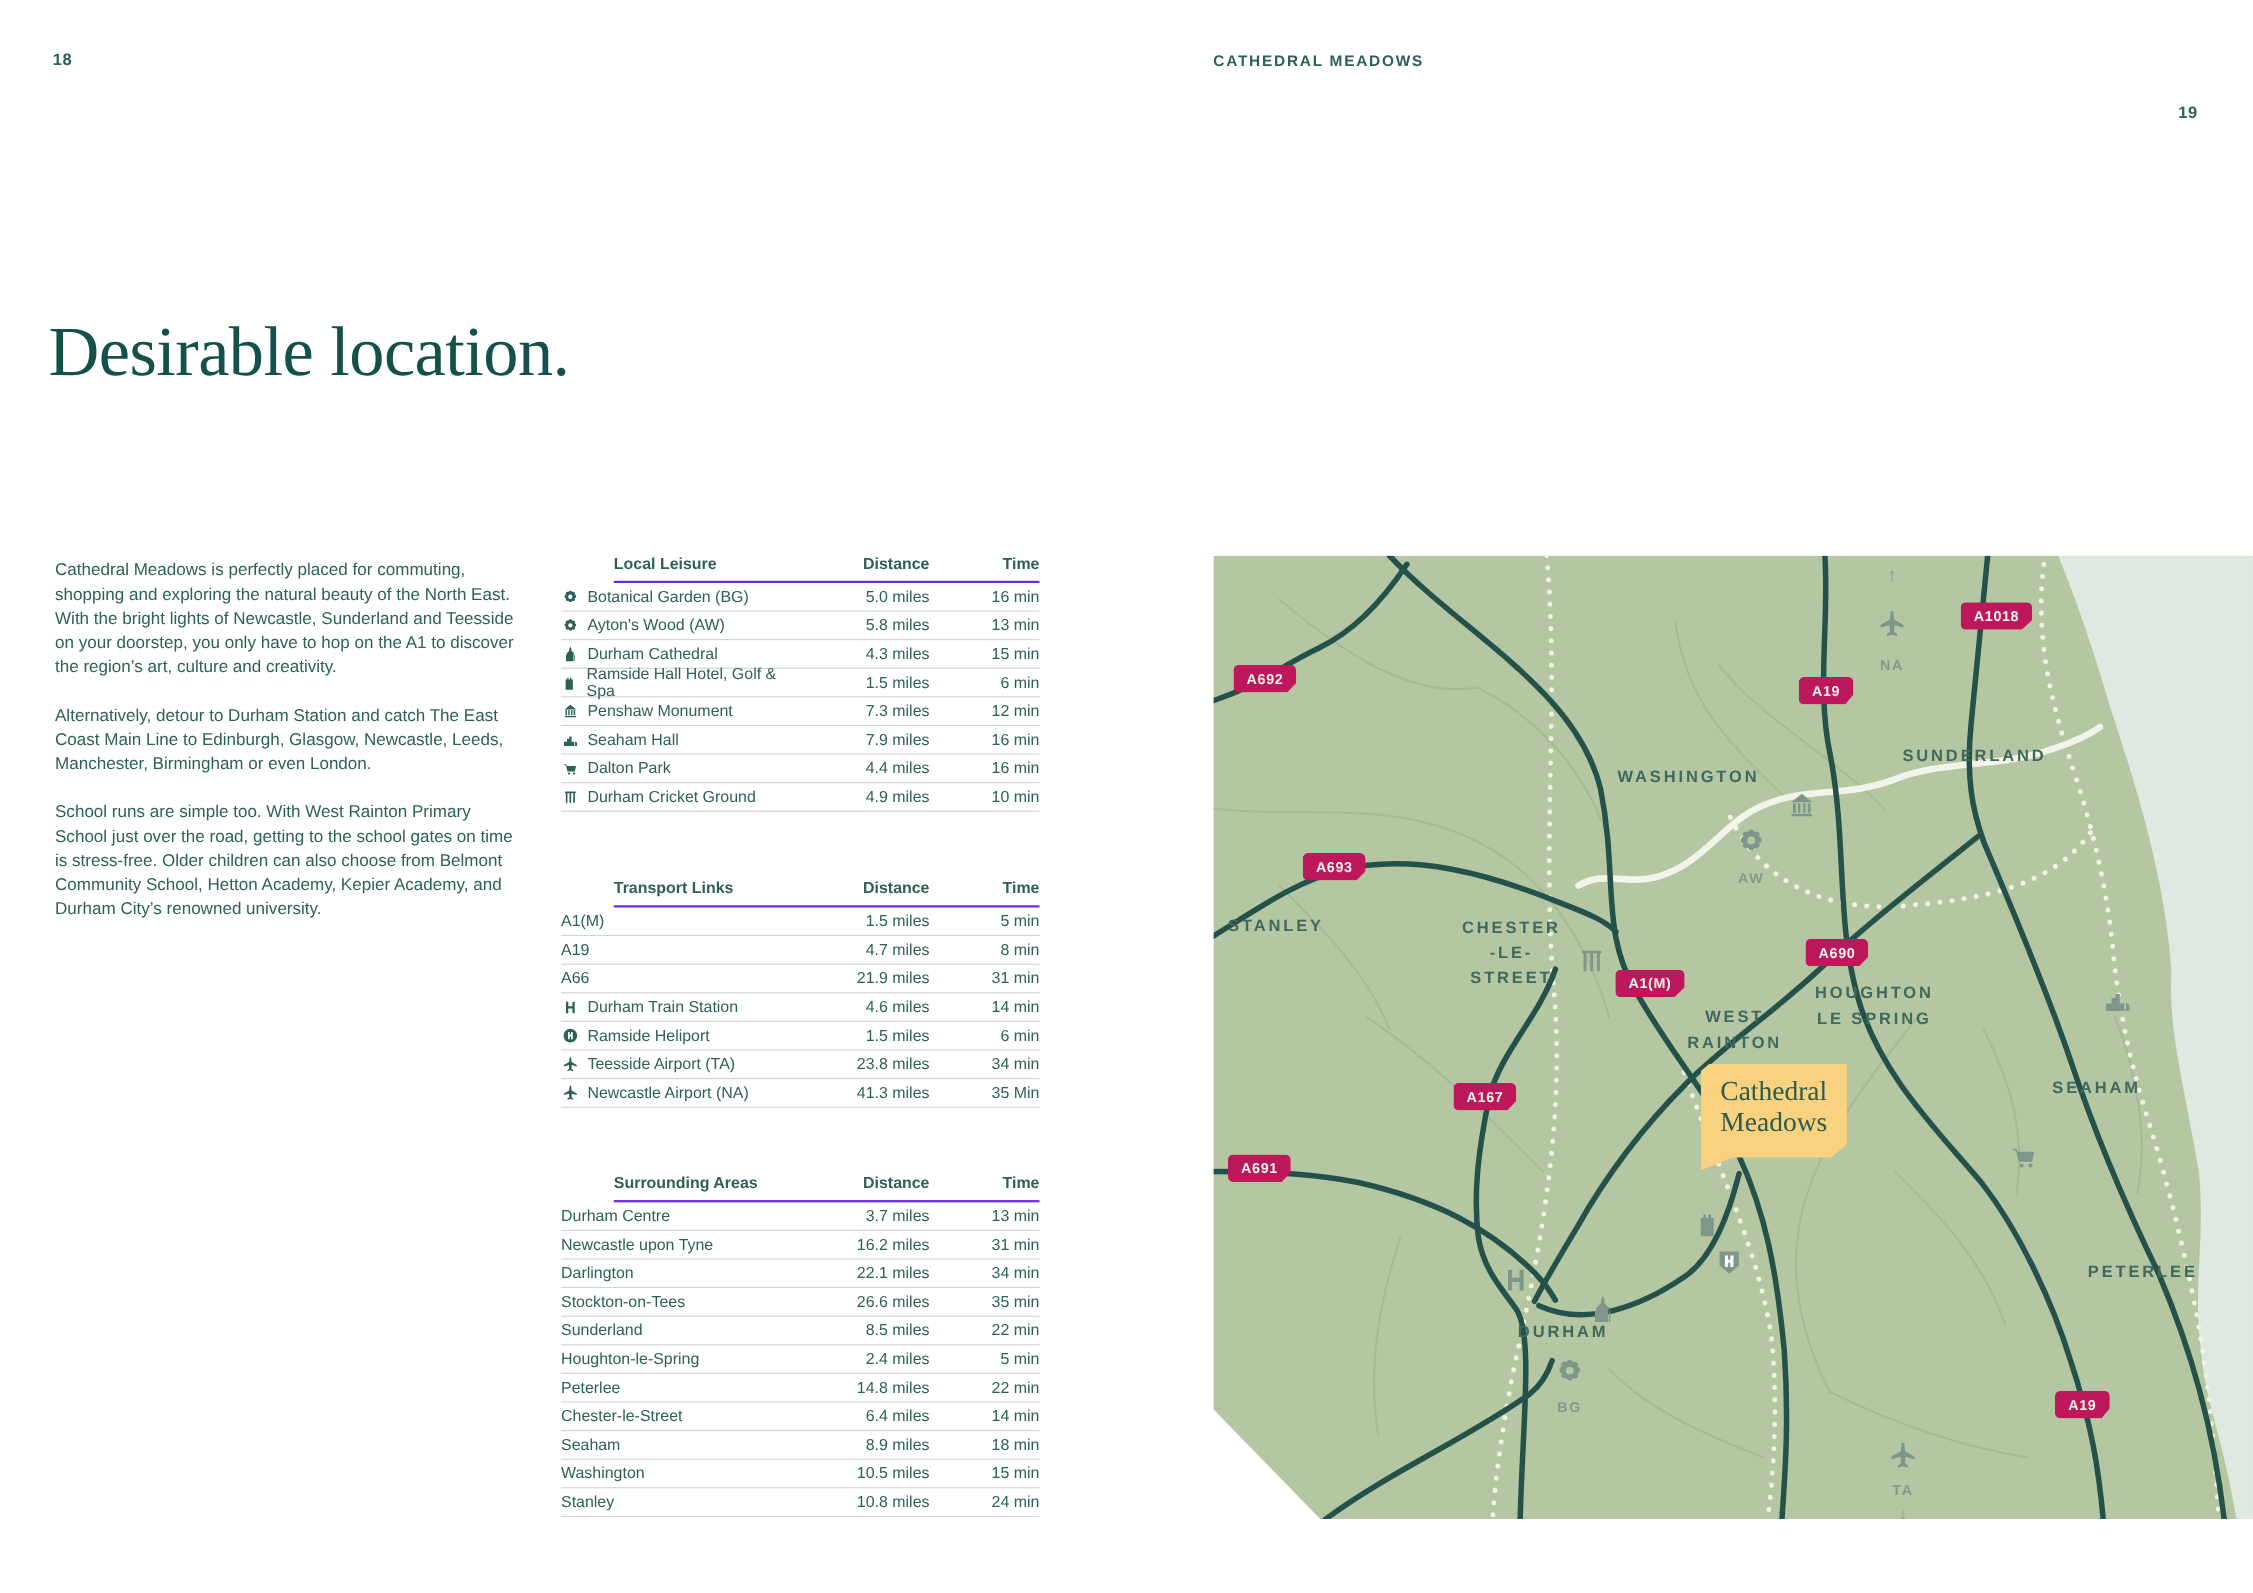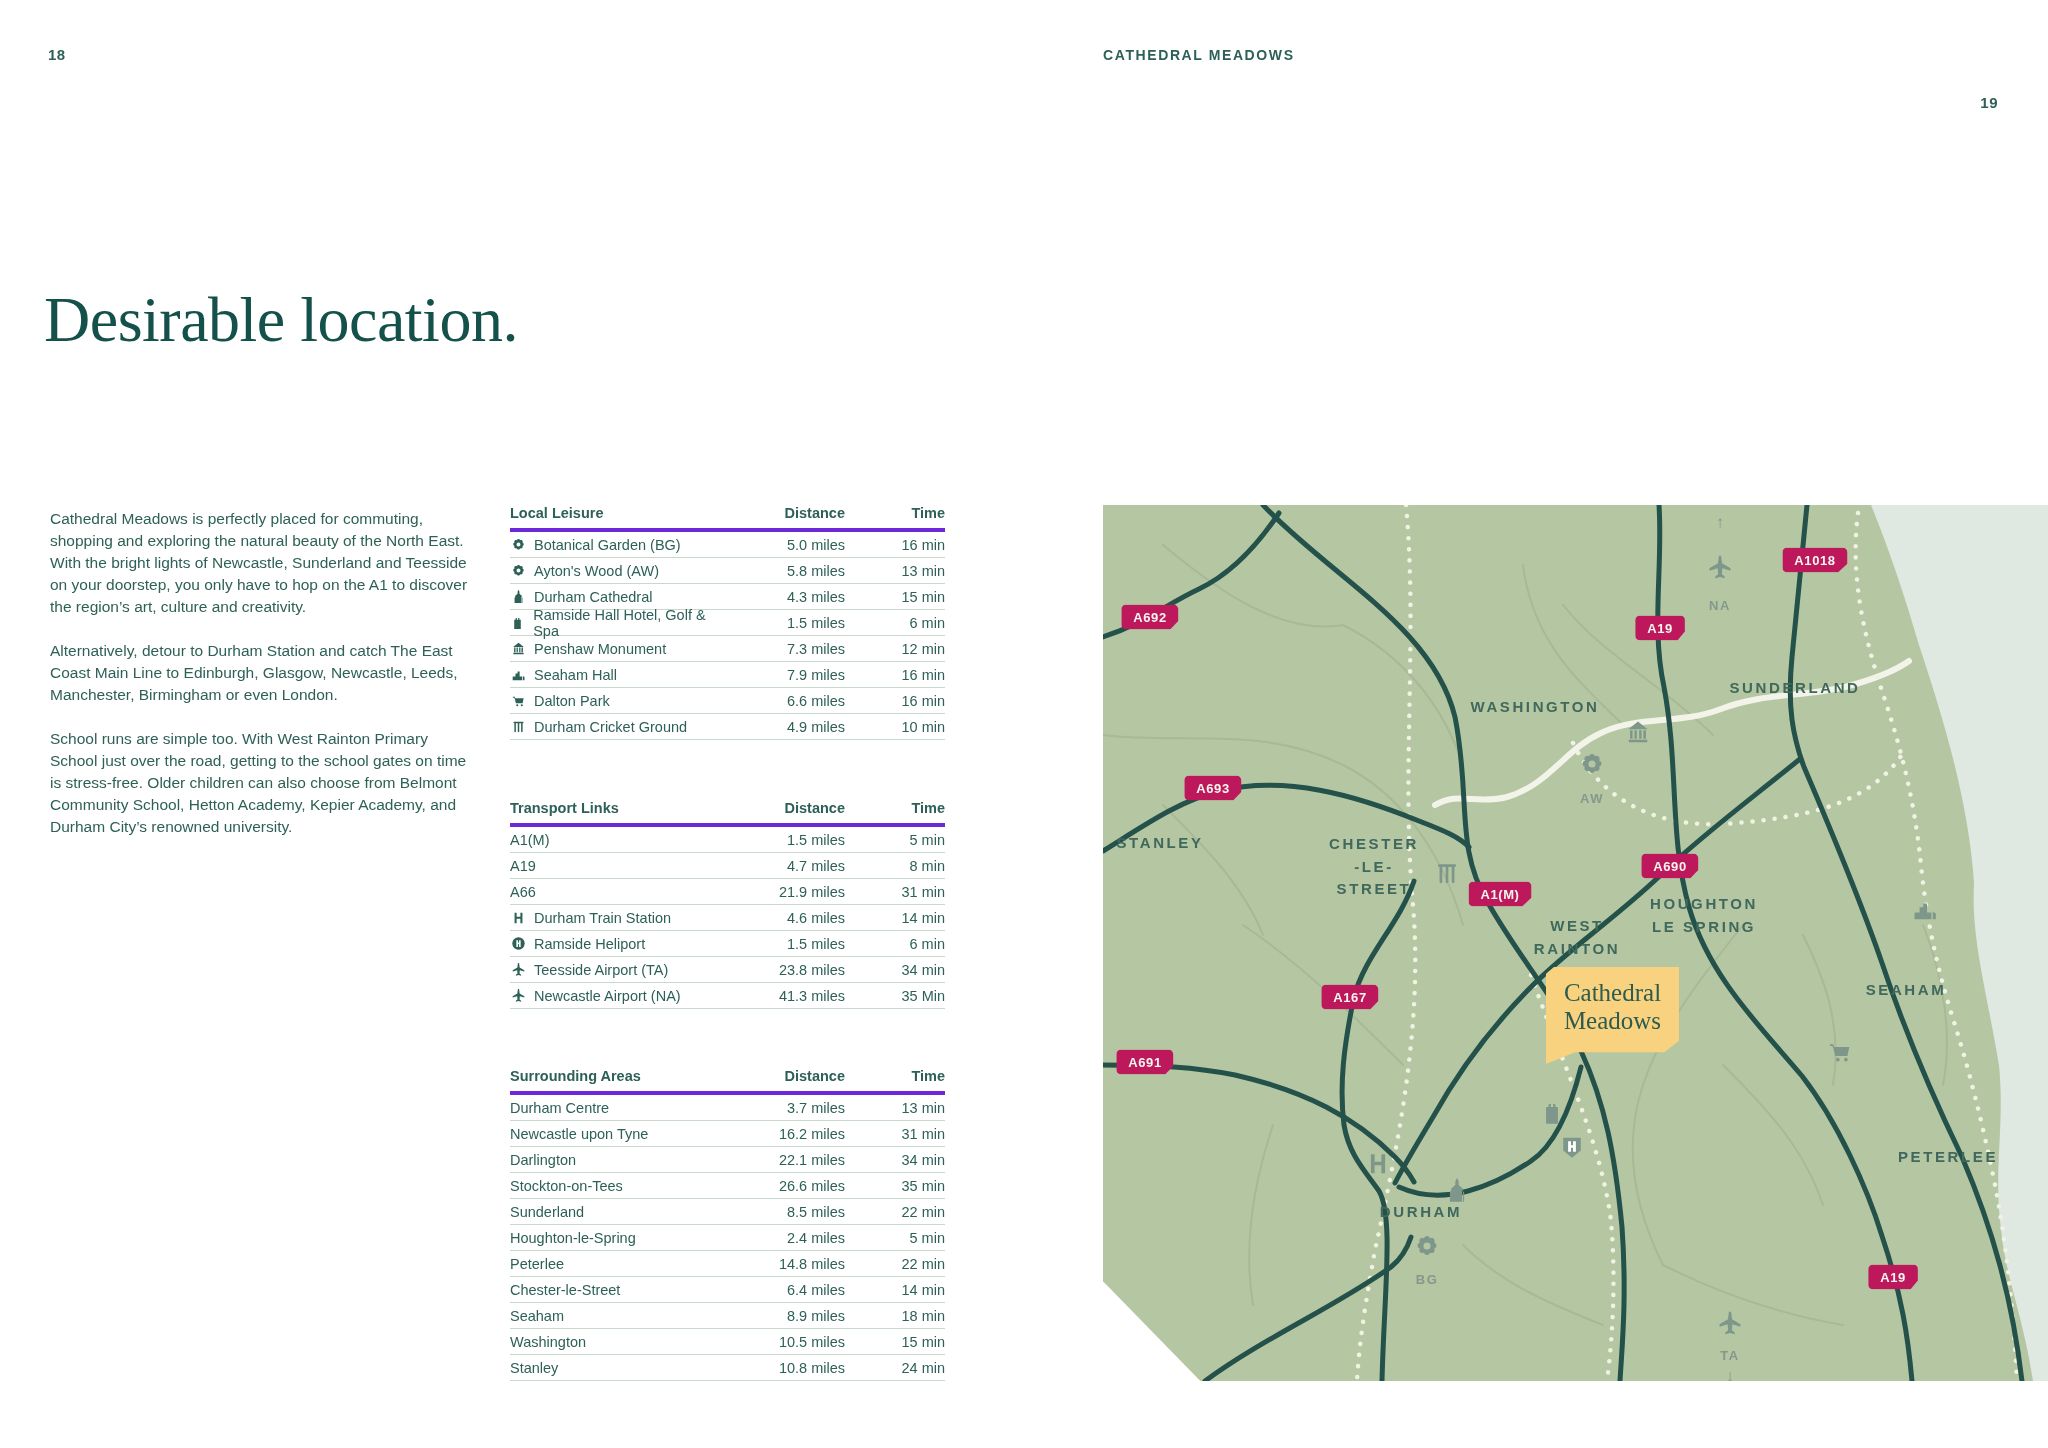--- a/index.html
+++ b/index.html
@@ -21,21 +21,21 @@
   #page-title{
     position:absolute;left:44px;top:240px;
     font-family:"Liberation Serif", serif;
     font-size:64px;font-weight:400;color:#14514a;letter-spacing:-.5px;
   }
   
   #intro{position:absolute;left:50px;top:508px;width:418px;}
   #intro p{margin:0 0 22px 0;font-size:15.5px;line-height:22px;color:#2e6156;}
   
   .table{position:absolute;left:510px;width:435px;font-size:14.5px;color:#2d6057;}
-  .thead{display:flex;align-items:flex-end;padding-bottom:7px;border-bottom:4px solid #6d28d9;font-weight:700;}
+  .thead{display:flex;align-items:flex-end;padding-bottom:7px;border-bottom:2px solid #6d28d9;font-weight:700;margin-left:48px;}
   .t-title{flex:1;}
   .t-dist{width:120px;text-align:right;}
   .t-time{width:100px;text-align:right;}
   .row{display:flex;align-items:center;height:25px;border-bottom:1px solid #c9d8cd;}
   .cell-name{flex:1;display:flex;align-items:center;gap:8px;}
   .cell-icon{display:inline-flex;width:16px;justify-content:center;}
   .cell-icon svg{width:15px;height:15px;color:#2d6057;}
   .cell-dist{width:120px;text-align:right;}
   .cell-time{width:100px;text-align:right;}
   
@@ -152,21 +152,21 @@
           </span>Seaham Hall</span>
         <span class="cell-dist">7.9 miles</span>
         <span class="cell-time">16 min</span>
       </div>
       <div class="row">
         <span class="cell-name"><span class="cell-icon">
             <svg viewBox="0 0 16 16" fill="currentColor">
               <path d="M2 4h2l.5 1.6h9L12.4 11H5.2L4 6.2 3.4 5H2zM5.6 13.1a1.1 1.1 0 102.2 0 1.1 1.1 0 10-2.2 0zM10.4 13.1a1.1 1.1 0 102.2 0 1.1 1.1 0 10-2.2 0z"></path>
             </svg>
           </span>Dalton Park</span>
-        <span class="cell-dist">6.6 miles</span>
+        <span class="cell-dist">4.4 miles</span>
         <span class="cell-time">16 min</span>
       </div>
       <div class="row">
         <span class="cell-name"><span class="cell-icon">
             <svg viewBox="0 0 16 16" fill="none" stroke="currentColor" stroke-width="1.6" stroke-linecap="round">
               <path d="M4.4 4.8v8.4M8 4.8v8.4M11.6 4.8v8.4M3.4 3.6h9.2"></path>
             </svg>
           </span>Durham Cricket Ground</span>
         <span class="cell-dist">4.9 miles</span>
         <span class="cell-time">10 min</span>

